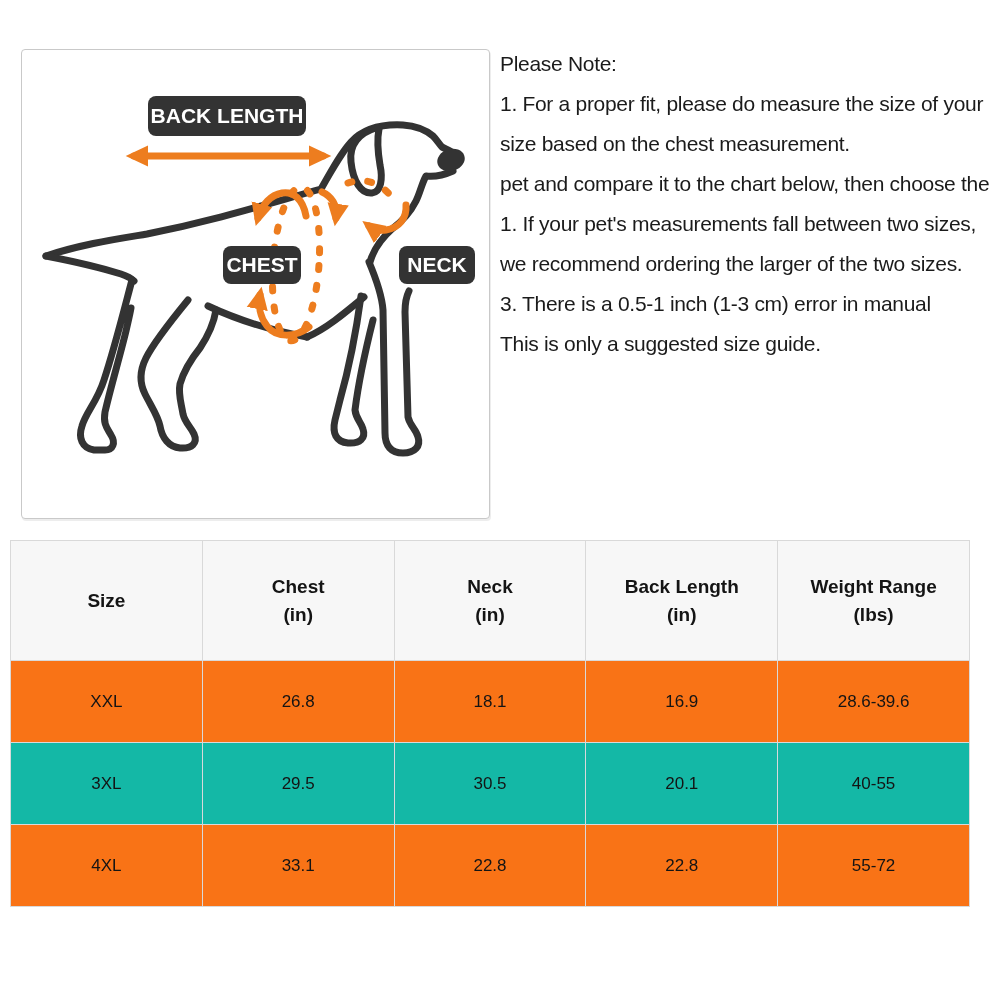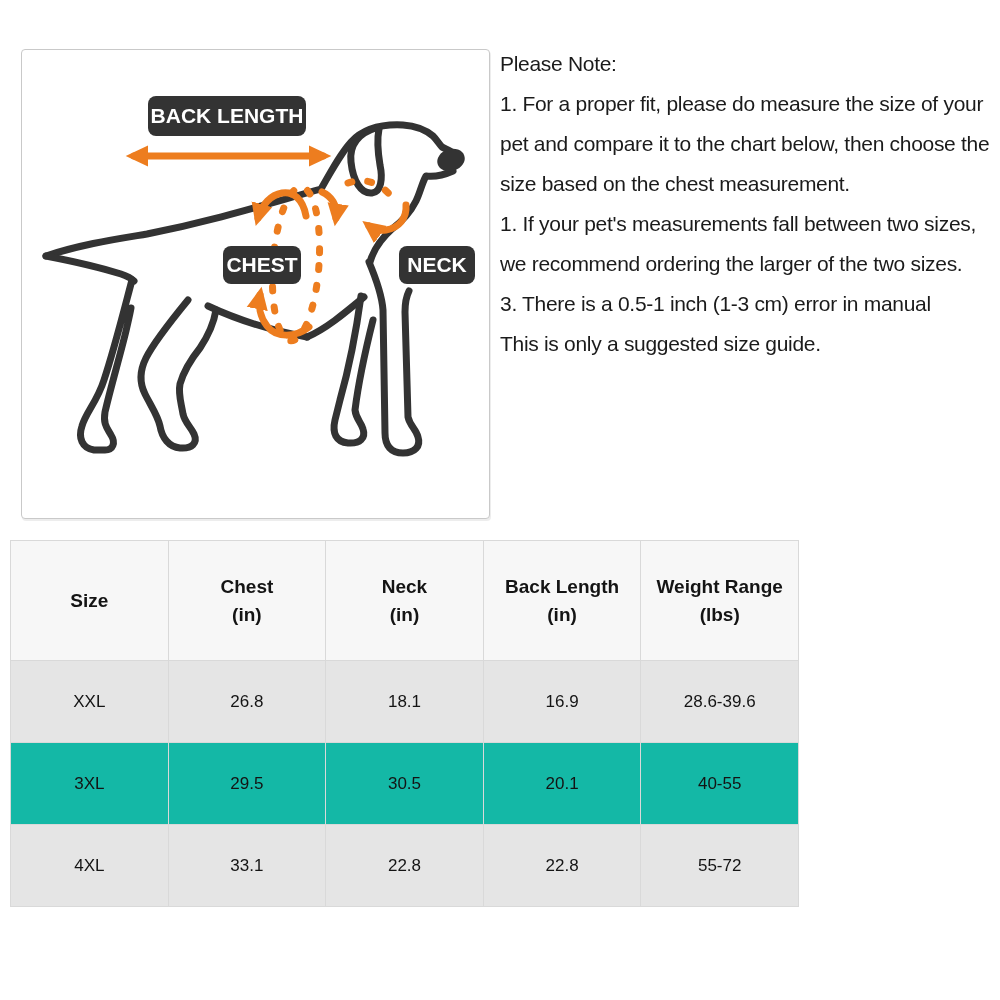--- a/index.html
+++ b/index.html
@@ -24,31 +24,31 @@
     font-weight:bold;font-size:21px;text-anchor:middle;
   }
   
   .notes{
     position:absolute;left:500px;top:44px;width:500px;
     font-size:21px;letter-spacing:-0.3px;color:#1b1b1b;
   }
   .note-line{height:40px;line-height:40px;white-space:nowrap;}
   
   table.size-table{
-    position:absolute;left:10px;top:540px;width:789px;
+    position:absolute;left:10px;top:540px;width:960px;
     border-collapse:collapse;table-layout:fixed;color:#141414;
   }
   .size-table th,.size-table td{
     border:1px solid #d9d9d9;text-align:center;vertical-align:middle;padding:0;
   }
   .size-table thead th{
     height:119px;background:#f7f7f7;font-size:19px;font-weight:bold;
     white-space:pre-line;line-height:1.45;
   }
-  .size-table tbody td{height:81px;font-size:17px;background:#e5e5e5;}
+  .size-table tbody td{height:81px;font-size:17px;background:#f97316;}
   .size-table tbody tr.alt td{background:#14b8a6;}
 </style>
 </head>
 <body>
 
 <div class="diagram-box">
   <svg viewBox="0 0 467 468">
     <defs>
       <marker id="ah" viewBox="0 0 10 10" refX="6" refY="5" markerWidth="3.4" markerHeight="3.4" orient="auto-start-reverse">
         <path d="M0,0.5 L9.5,5 L0,9.5 z" fill="#ED7D1F"></path>
@@ -88,22 +88,22 @@
 
       <rect class="label-box" x="377" y="196" width="76" height="38" rx="8"></rect>
       <text class="label-text" x="415" y="222">NECK</text>
     </g>
   </svg>
 </div>
 
 <div class="notes">
   <div class="note-line">Please Note:</div>
   <div class="note-line">1. For a proper fit, please do measure the size of your</div>
+  <div class="note-line">size based on the chest measurement.</div>
   <div class="note-line">pet and compare it to the chart below, then choose the</div>
-  <div class="note-line">size based on the chest measurement.</div>
   <div class="note-line">1. If your pet's measurements fall between two sizes,</div>
   <div class="note-line">we recommend ordering the larger of the two sizes.</div>
   <div class="note-line">3. There is a 0.5-1 inch (1-3 cm) error in manual</div>
   <div class="note-line">This is only a suggested size guide.</div>
 </div>
 
 <table class="size-table">
   <thead>
     <tr>
       <th>Size</th>

